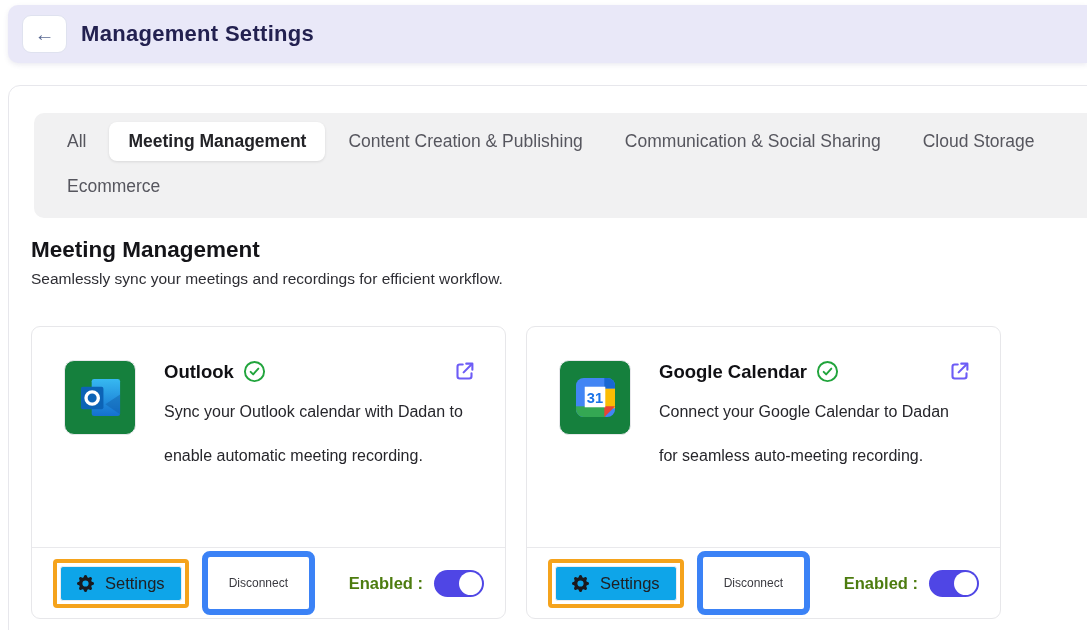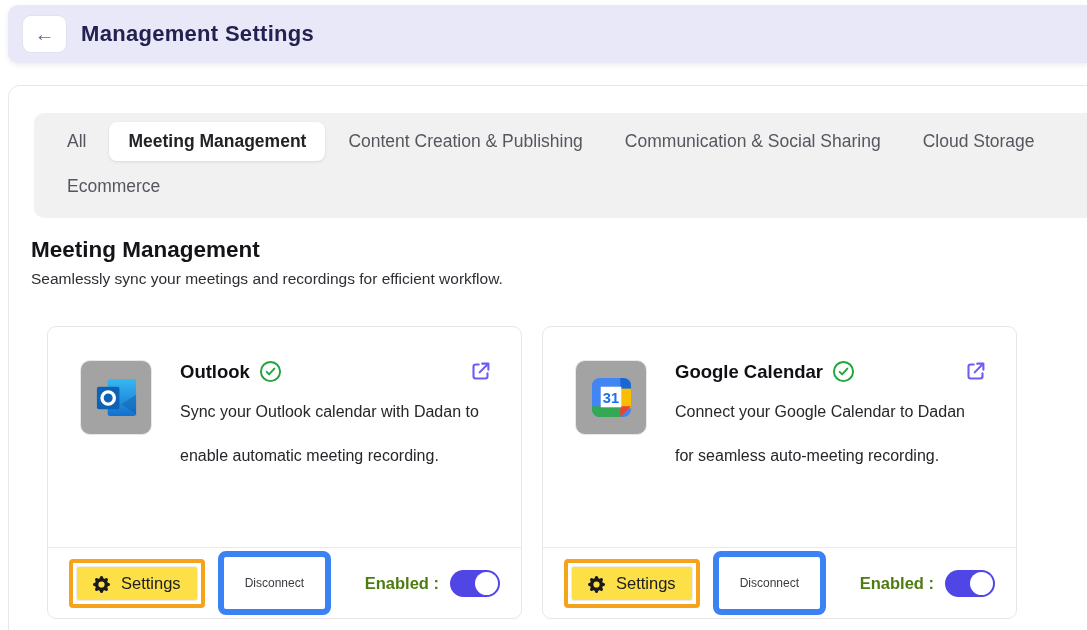--- a/index.html
+++ b/index.html
@@ -50,49 +50,49 @@
   .section-title {
     position:absolute; left:22px; top:151px;
     font-size:22.5px; font-weight:700; color:#141418;
   }
   .section-subtitle {
     position:absolute; left:22px; top:184px;
     font-size:15.5px; color:#2e2e34;
   }
 
   
-  .cards { position:absolute; left:22px; top:240px; display:flex; gap:20px;margin-left:16px; }
+  .cards { position:absolute; left:22px; top:240px; display:flex; gap:20px; }
   .card {
     width:475px; height:293px; background:#fff;
     border:1px solid #e7e7ea; border-radius:9px; position:relative;
   }
   .card-body { display:flex; gap:28px; padding:33px 30px 0 32px; }
   .app-icon-box {
-    flex:0 0 72px; width:72px; height:75px; background:#a3a3a3;
+    flex:0 0 72px; width:72px; height:75px; background:#15803d;
     border:1px solid #e8e8ec; border-radius:10px;
     display:flex; align-items:center; justify-content:center;
   }
   .card-main { flex:1; min-width:0; }
   .title-row { display:flex; align-items:center; }
   .app-name { font-size:18.5px; font-weight:700; color:#101014; }
   .check-icon { margin-left:9px; display:flex; }
   .external-icon { margin-left:auto; display:flex; cursor:pointer; }
   .app-desc { margin-top:7px; font-size:16px; line-height:44px; color:#26262b; }
 
   
   .card-footer {
     position:absolute; left:0; right:0; bottom:0; height:71px;
     border-top:1px solid #e9e9ec; display:flex; align-items:center;
     padding:0 21px; border-radius:0 0 9px 9px;
   }
   .settings-highlight {
     border:4px solid #f5a31c; border-radius:4px; padding:3px; background:#fff;
   }
   .settings-btn {
-    display:flex; align-items:flex-end; gap:11px; background:#fde047;
+    display:flex; align-items:center; gap:11px; background:#0ea5e9;
     border:1px solid #ececef; border-radius:3px; padding:7px 16px;
     font-size:16.5px; color:#202024; cursor:pointer;
   }
   .disconnect-btn {
     margin-left:13px; background:#fff; border:6px solid #3b82f6;
     border-radius:8px; padding:19px 21px; font-size:12px; color:#3a3a40;
     cursor:pointer;
   }
   .enabled-group { margin-left:auto; display:flex; align-items:center; gap:11px; }
   .enabled-label { font-size:16.5px; font-weight:700; color:#4d7c0f; }

